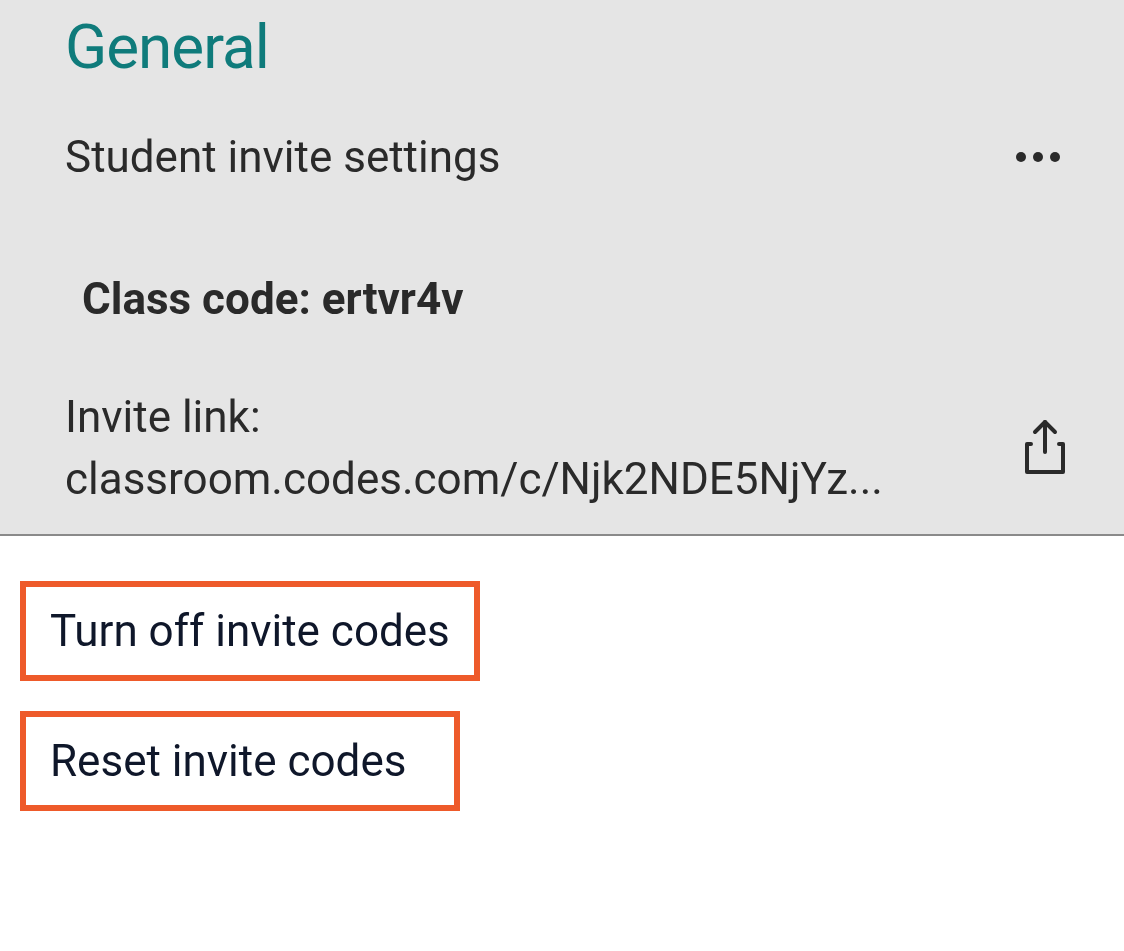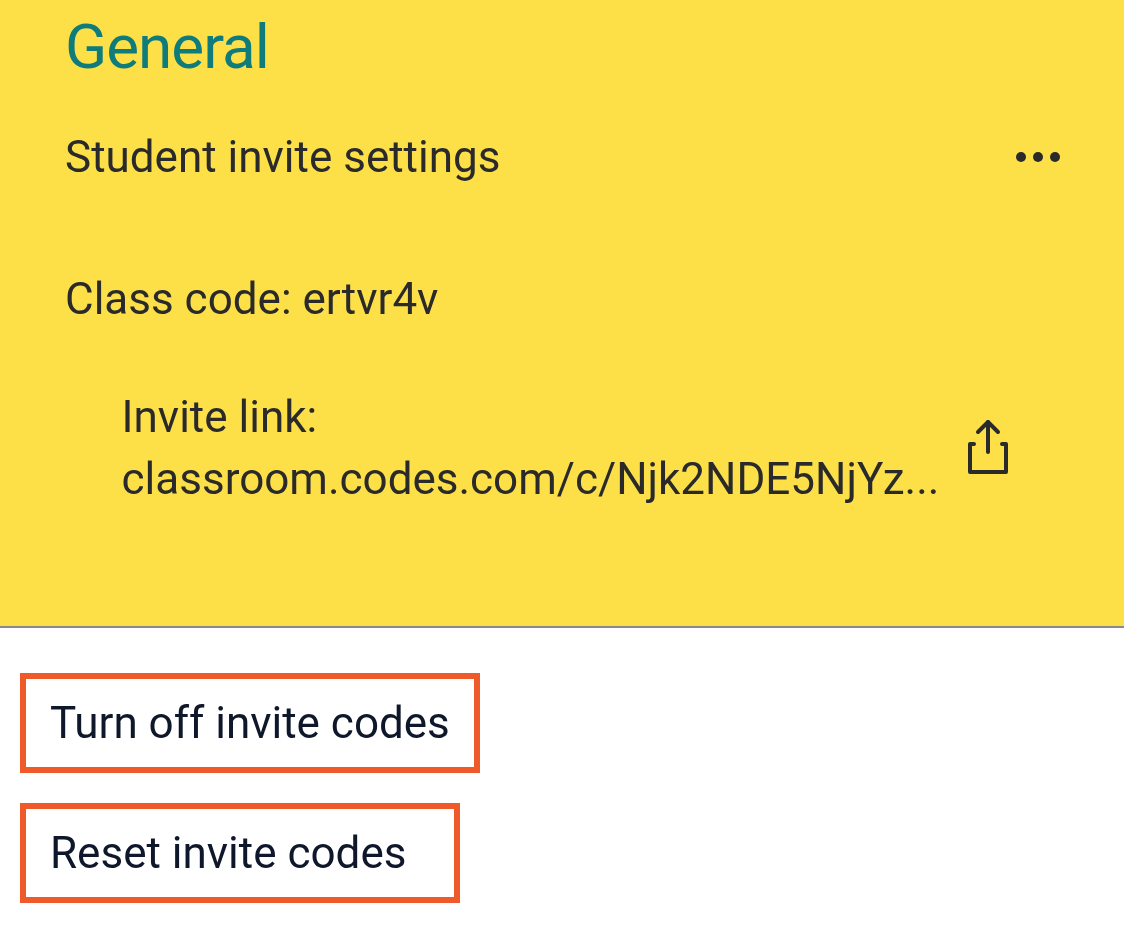--- a/index.html
+++ b/index.html
@@ -8,24 +8,24 @@
       box-sizing: border-box;
     }
     body {
       font-family: -apple-system, BlinkMacSystemFont, "Segoe UI", Roboto, Helvetica, Arial, sans-serif;
       width: 1124px;
       height: 951px;
       background: #ffffff;
       overflow: hidden;
     }
     .dimmed-area {
-      background: #fde047;
+      background: #e5e5e5;
       padding: 0;
       border-bottom: 2px solid #8a8a8a;
-      height: 628px;
+      height: 536px;
       position: relative;
     }
     .section-heading {
       color: #0f7b7b;
       font-size: 62px;
       font-weight: 400;
       padding: 10px 65px 30px 65px;
       letter-spacing: -1px;
     }
     .settings-row {
@@ -46,26 +46,26 @@
     }
     .dot {
       width: 10px;
       height: 10px;
       background: #2a2a2a;
       border-radius: 50%;
     }
     .class-code {
       color: #2a2a2a;
       font-size: 44px;
-      font-weight: 400;
-      padding: 50px 65px 20px 65px;
+      font-weight: 700;
+      padding: 50px 65px 20px 82px;
     }
     .invite-row {
       display: flex;
-      justify-content: center;
+      justify-content: space-between;
       align-items: center;
       padding: 42px 55px 20px 65px;
       gap: 15px;
     }
     .invite-text {
       color: #2a2a2a;
       font-size: 44px;
       font-weight: 400;
       line-height: 1.4;
       max-width: 900px;

